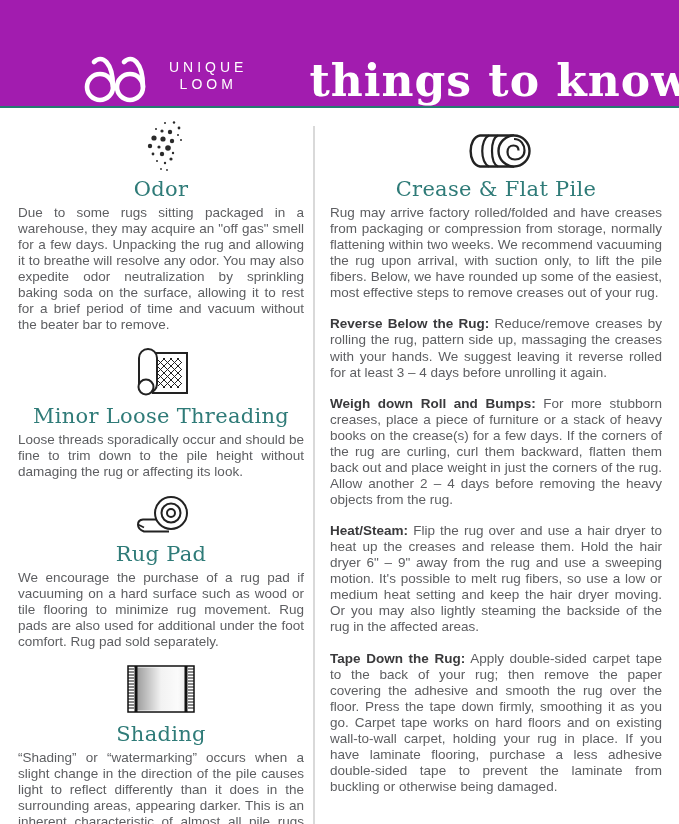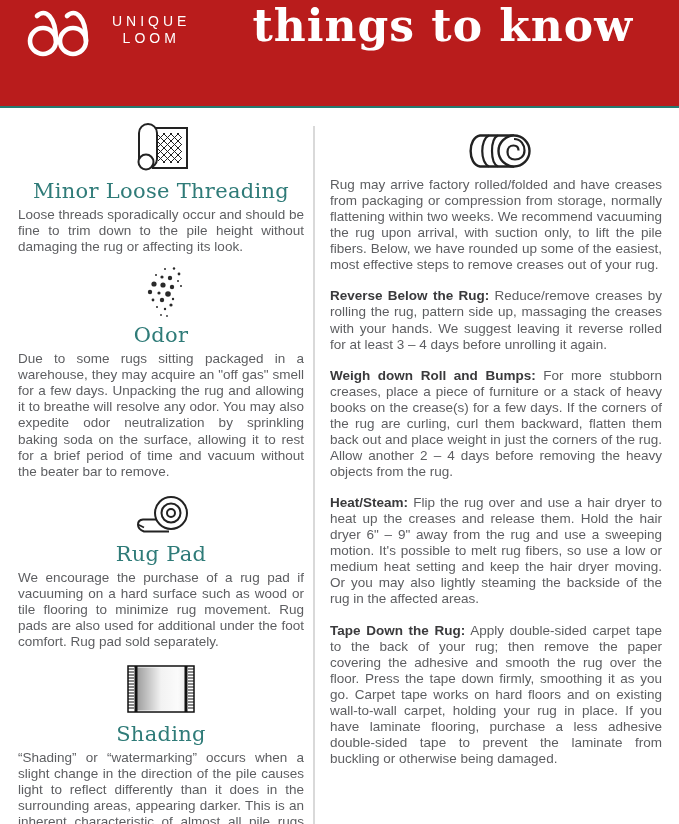--- a/index.html
+++ b/index.html
@@ -2,22 +2,22 @@
 <html><head>
 <meta charset="utf-8">
 <style>
   html,body { margin:0; padding:0; background:#ffffff; }
   .page {
     width:679px; height:824px; background:#ffffff; overflow:hidden;
     font-family:"Liberation Sans", sans-serif; position:relative;
   }
   
   .header {
-    height:108px; background:#b91c1c; display:flex; align-items:flex-start;
-    padding-left:22px; box-sizing:border-box; border-bottom:2px solid #257a70;
+    height:108px; background:#a21caf; display:flex; align-items:flex-end;
+    padding-left:79px; box-sizing:border-box; border-bottom:2px solid #257a70;
   }
   .logo-wrap { display:flex; align-items:center; }
   .brand {
     color:#ffffff; margin-left:12px; text-align:center;
     font-size:14px; letter-spacing:4px; line-height:1.25; font-weight:400;
   }
   .header-title {
     color:#ffffff; font-family:"DejaVu Serif", serif; font-weight:700;
     font-size:44px; letter-spacing:1px; margin-left:62px; white-space:nowrap;
   }
@@ -66,38 +66,20 @@
     </div>
     <div class="header-title">things to know</div>
   </div>
 
   <div class="content">
 
     <div class="col-left">
 
       <div class="sec">
         <div class="sec-icon">
-          <svg width="64" height="56" viewBox="0 0 64 56">
-            <defs>
-              <pattern id="xh" width="7" height="7" patternUnits="userSpaceOnUse">
-                <path d="M0 7 L7 0 M0 0 L7 7" stroke="#222" stroke-width="1" fill="none"></path>
-              </pattern>
-            </defs>
-            <rect x="24" y="8" width="34" height="40" fill="#fff" stroke="#222" stroke-width="2"></rect>
-            <rect x="29" y="13" width="24" height="30" fill="url(#xh)"></rect>
-            <rect x="10" y="4" width="18" height="44" rx="9" fill="#fff" stroke="#222" stroke-width="2"></rect>
-            <circle cx="17" cy="42" r="7.5" fill="#fff" stroke="#222" stroke-width="2"></circle>
-          </svg>
-        </div>
-        <h2 class="sec-title">Minor Loose Threading</h2>
-        <p class="sec-body">Loose threads sporadically occur and should be fine to trim down to the pile height without damaging the rug or affecting its look.</p>
-      </div>
-
-      <div class="sec">
-        <div class="sec-icon">
           <svg width="62" height="54" viewBox="0 0 60 54" fill="#2a2a2a">
             <circle cx="34" cy="3" r="1"></circle>
               <circle cx="43" cy="2.5" r="1.2"></circle>
             <circle cx="25" cy="9" r="1"></circle>
               <circle cx="48" cy="8" r="1.4"></circle>
             <circle cx="31" cy="11" r="1.6"></circle>
               <circle cx="39" cy="12" r="2.2"></circle>
               <circle cx="47" cy="15" r="1"></circle>
             <circle cx="23" cy="18" r="2.6"></circle>
               <circle cx="32" cy="19" r="2.6"></circle>
@@ -111,20 +93,38 @@
               <circle cx="42" cy="33" r="1.2"></circle>
             <circle cx="26" cy="41" r="1"></circle>
               <circle cx="34" cy="43" r="1.2"></circle>
               <circle cx="40" cy="39" r="1.6"></circle>
             <circle cx="30" cy="49" r="0.9"></circle>
               <circle cx="36" cy="50" r="0.9"></circle>
           </svg>
         </div>
         <h2 class="sec-title">Odor</h2>
         <p class="sec-body">Due to some rugs sitting packaged in a warehouse, they may acquire an "off gas" smell for a few days. Unpacking the rug and allowing it to breathe will resolve any odor. You may also expedite odor neutralization by sprinkling baking soda on the surface, allowing it to rest for a brief period of time and vacuum without the beater bar to remove.</p>
+      </div>
+
+      <div class="sec">
+        <div class="sec-icon">
+          <svg width="64" height="56" viewBox="0 0 64 56">
+            <defs>
+              <pattern id="xh" width="7" height="7" patternUnits="userSpaceOnUse">
+                <path d="M0 7 L7 0 M0 0 L7 7" stroke="#222" stroke-width="1" fill="none"></path>
+              </pattern>
+            </defs>
+            <rect x="24" y="8" width="34" height="40" fill="#fff" stroke="#222" stroke-width="2"></rect>
+            <rect x="29" y="13" width="24" height="30" fill="url(#xh)"></rect>
+            <rect x="10" y="4" width="18" height="44" rx="9" fill="#fff" stroke="#222" stroke-width="2"></rect>
+            <circle cx="17" cy="42" r="7.5" fill="#fff" stroke="#222" stroke-width="2"></circle>
+          </svg>
+        </div>
+        <h2 class="sec-title">Minor Loose Threading</h2>
+        <p class="sec-body">Loose threads sporadically occur and should be fine to trim down to the pile height without damaging the rug or affecting its look.</p>
       </div>
 
       <div class="sec">
         <div class="sec-icon">
           <svg width="64" height="48" viewBox="0 0 64 48">
             <path d="M40 40.5 L15 40.5 Q9 38.5 9 33.5 Q9 29 14 28.5 L40 28.5" fill="#fff" stroke="#222" stroke-width="2"></path>
             <path d="M9 33.5 L15 36.5" fill="none" stroke="#222" stroke-width="1.6"></path>
             <circle cx="42" cy="22" r="16" fill="#fff" stroke="#222" stroke-width="2"></circle>
             <circle cx="42" cy="22" r="9.5" fill="none" stroke="#222" stroke-width="2"></circle>
             <circle cx="42" cy="22" r="4" fill="none" stroke="#222" stroke-width="2"></circle>
@@ -165,20 +165,21 @@
 
       <div class="sec">
         <div class="sec-icon">
           <svg width="84" height="46" viewBox="0 0 84 44">
             <path d="M60 6.5 L26 6.5 C13.5 8.5 13.5 35.5 26 37.5 L60 37.5" fill="#ffffff" stroke="#222" stroke-width="2.4"></path>
             <path d="M35 6.5 C26 10 26 34 35 37.5 M44 6.5 C36 10 36 34 44 37.5" fill="none" stroke="#222" stroke-width="2.2"></path>
             <circle cx="60" cy="22" r="15.5" fill="#ffffff" stroke="#222" stroke-width="2.4"></circle>
             <path d="M60 10 C67 10 70.5 16 70.5 21.5 C70.5 27.5 66 30.5 61 30.5 C56 30.5 53.5 27 53.5 23 C53.5 19 56 16.5 59.5 16.5 C62.5 16.5 64.5 18.5 64.5 21.5" fill="none" stroke="#222" stroke-width="2.2"></path>
           </svg>
         </div>
+        <h2 class="sec-title">Crease &amp; Flat Pile</h2>
         <p class="sec-body">Rug may arrive factory rolled/folded and have creases from packaging or compression from storage, normally flattening within two weeks. We recommend vacuuming the rug upon arrival, with suction only, to lift the pile fibers. Below, we have rounded up some of the easiest, most effective steps to remove creases out of your rug.</p>
 
         <p class="tip">
           <strong class="tip-lead">Reverse Below the Rug:</strong><span> Reduce/remove creases by rolling the rug, pattern side up, massaging the creases with your hands. We suggest leaving it reverse rolled for at least 3 – 4 days before unrolling it again.</span>
         </p>
 
         <p class="tip">
           <strong class="tip-lead">Weigh down Roll and Bumps:</strong><span> For more stubborn creases, place a piece of furniture or a stack of heavy books on the crease(s) for a few days. If the corners of the rug are curling, curl them backward, flatten them back out and place weight in just the corners of the rug. Allow another 2 – 4 days before removing the heavy objects from the rug.</span>
         </p>
 

